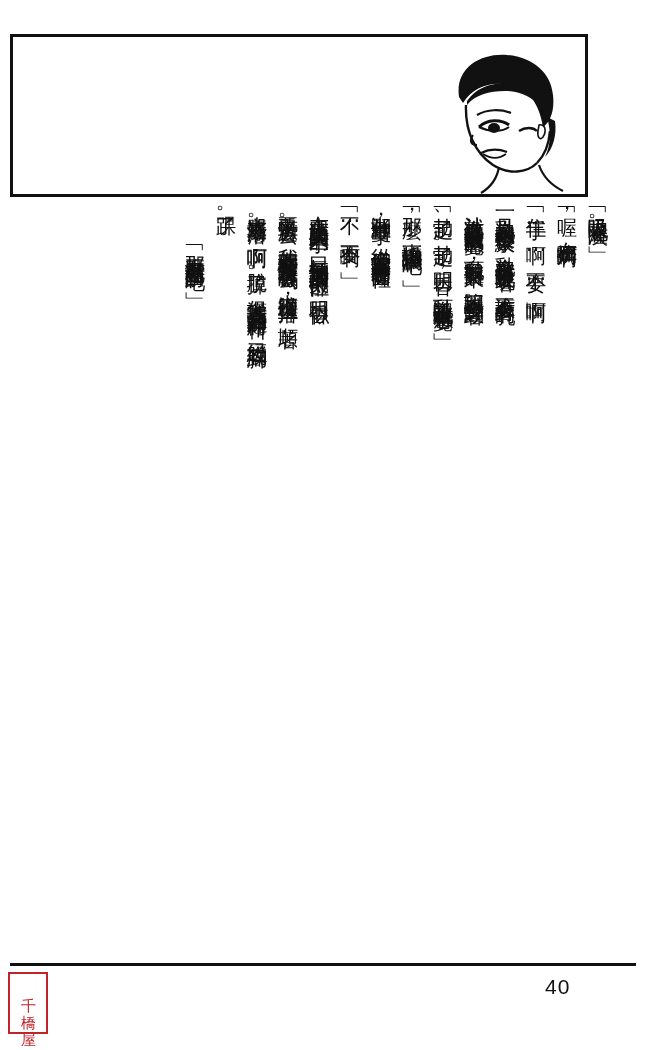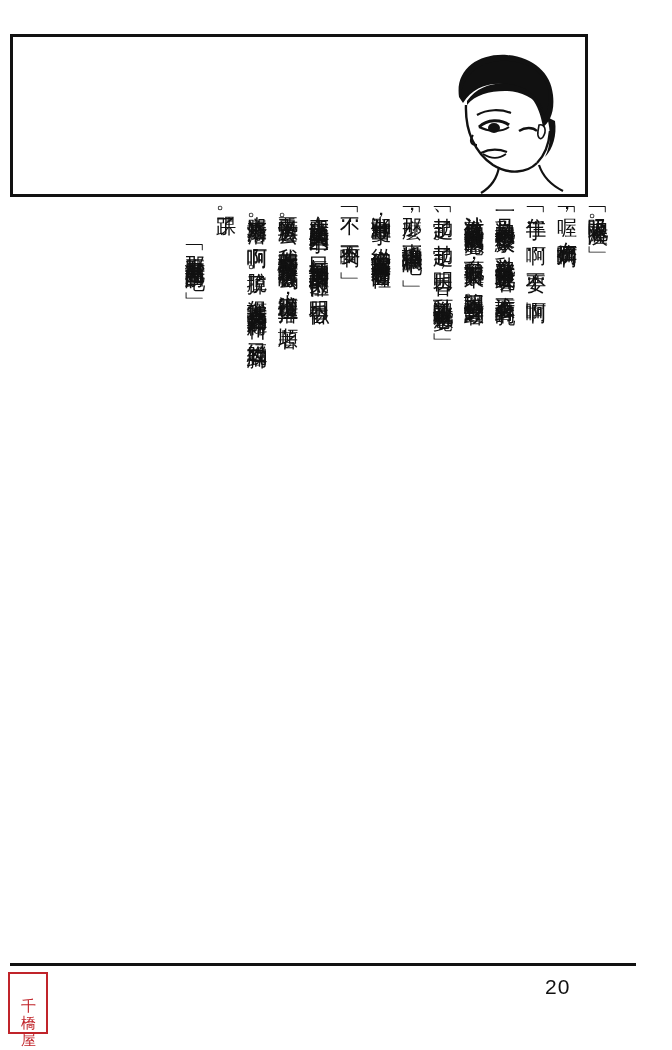--- a/index.html
+++ b/index.html
@@ -166,21 +166,21 @@
     <div class="col">湘野伸出雙手，從旁邊探索著明日香的裙子裡面。</div>
     <div class="col">「不…不要啊…」</div>
     <div class="col">在大腿上游走的男人的手，一口氣便伸到最重要的中央部位。明日香似</div>
     <div class="col">乎要昏厥過去。我的處女要在這種情況下被奪去嗎？内褲從腰上掉落，順著</div>
     <div class="col">大腿逐漸滑落。啊啊，脫掉了。保護我處女之身的那一件布料，已經脫到腳</div>
     <div class="col">踝了。</div>
     <div class="col indent2">「那麼再來就是面對面了吧。」</div>
   </div>
 
   <div class="footer-rule"></div>
-  <div class="page-number">20</div>
+  <div class="page-number">40</div>
 
   <div class="seal">
     <span>千</span>
     <span>橋</span>
     <span>屋</span>
   </div>
 
 </div>
 
 </body></html>

